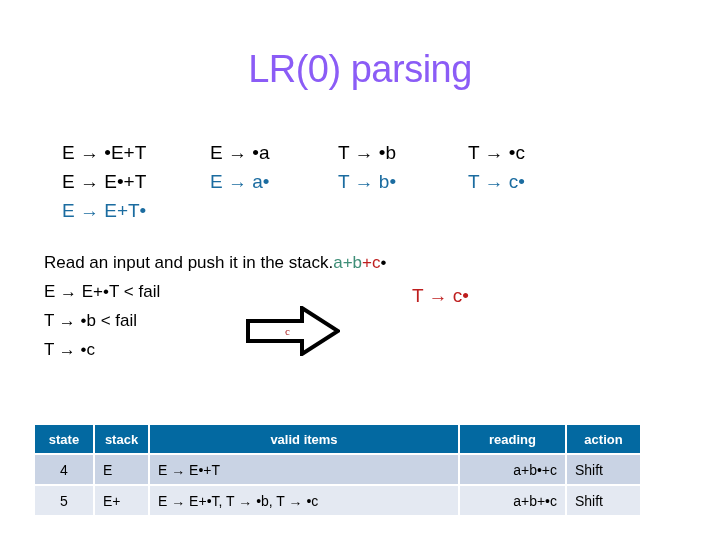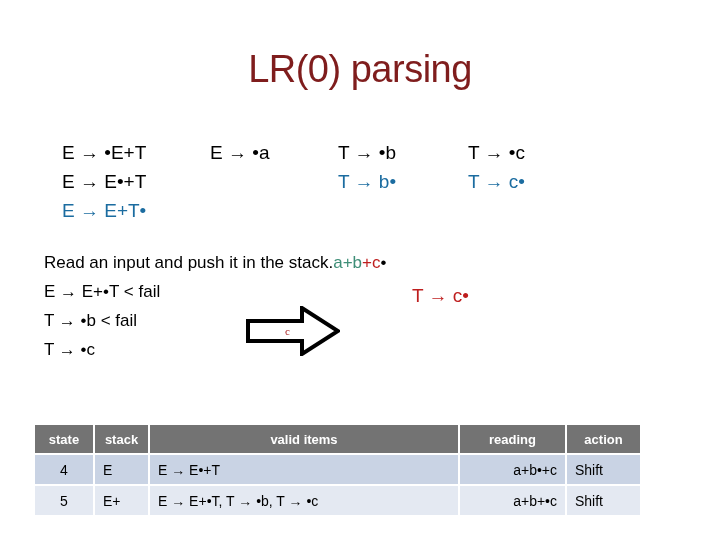--- a/index.html
+++ b/index.html
@@ -21,21 +21,21 @@
   #slide-title {
     position: absolute;
     left: 0;
     top: 46px;
     width: 720px;
     text-align: center;
     font-size: 38px;
     line-height: 46px;
     font-weight: 400;
     letter-spacing: -0.5px;
-    color: #7f1d1d;
+    color: #8b5cf6;
     white-space: nowrap;
   }
 
   
   #itemsets {
     position: absolute;
     left: 62px;
     top: 107px;
     width: 600px;
     display: flex;
@@ -117,21 +117,21 @@
     table-layout: fixed;
     font-size: 13px;
   }
   #parse-table col.c-state   { width: 60px; }
   #parse-table col.c-stack   { width: 55px; }
   #parse-table col.c-items   { width: 310px; }
   #parse-table col.c-reading { width: 107px; }
   #parse-table col.c-action  { width: 75px; }
 
   #parse-table th {
-    background: #737373;
+    background: #0369a1;
     color: #ffffff;
     font-weight: bold;
     font-size: 13px;
     height: 28px;
     padding: 0 6px;
     border: 2px solid #ffffff;
     text-align: center;
     white-space: nowrap;
   }
   #parse-table td {
@@ -159,20 +159,21 @@
 <div id="itemsets">
 
   <div class="itemset-col col-0">
     <div class="rule black">E → •E+T</div>
     <div class="rule black">E → E•+T</div>
     <div class="rule blue">E → E+T•</div>
   </div>
 
   <div class="itemset-col col-1">
     <div class="rule black">E → •a</div>
+    <div class="rule blue">E → a•</div>
   </div>
 
   <div class="itemset-col col-2">
     <div class="rule black">T → •b</div>
     <div class="rule blue">T → b•</div>
   </div>
 
   <div class="itemset-col col-3">
     <div class="rule black">T → •c</div>
     <div class="rule blue">T → c•</div>

